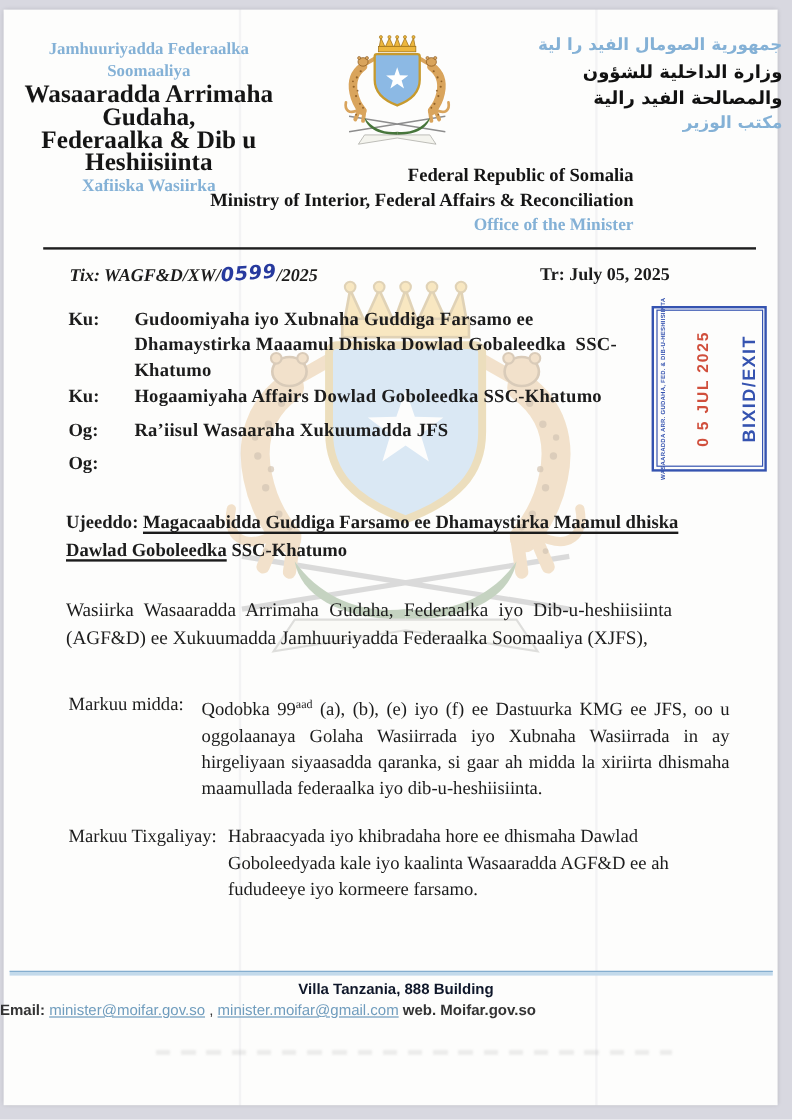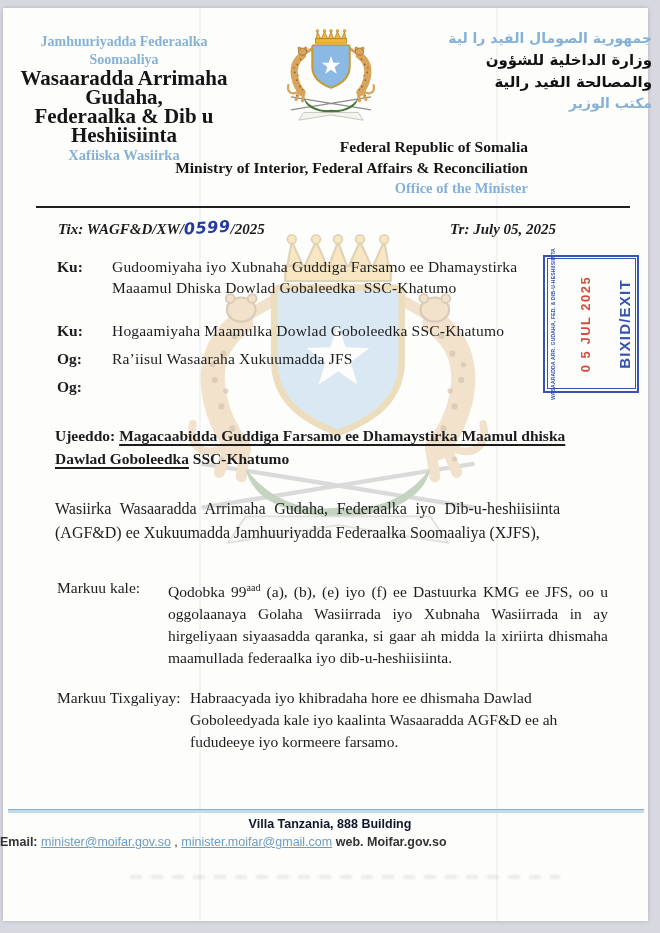--- a/index.html
+++ b/index.html
@@ -37,26 +37,26 @@
   .hdr-center{position:absolute;left:0;top:136px;width:528px;text-align:right;font-weight:bold}
   .c1,.c2{font-size:15.5px;line-height:21px;color:#151515}
   .c3{font-size:14.5px;line-height:20px;color:var(--accent-blue)}
 
   .rule{position:absolute;left:36px;top:206px;width:594px;height:2px;background:#1f1f1f}
 
   
   .ref-tix{position:absolute;left:58px;top:219px;font-weight:bold;font-style:italic;font-size:15px}
   .tix-number{font-family:"DejaVu Sans",sans-serif;font-style:italic;font-weight:bold;font-size:16px;
     color:var(--ink-blue);display:inline-block;transform:rotate(-4deg) translateY(-1px);letter-spacing:.5px}
-  .ref-tr{position:absolute;left:450px;top:221px;font-weight:bold;font-style:italic;font-size:15px}
+  .ref-tr{position:absolute;left:450px;top:221px;font-weight:bold;font-size:15px}
 
   
   .rec{position:absolute;left:57px;display:flex}
   .rec .lbl{width:55px;flex:none;font-weight:bold;font-size:15.5px;line-height:21px}
-  .rec .txt{width:420px;font-weight:normal;font-size:15.5px;line-height:21px;letter-spacing:.2px}
+  .rec .txt{width:420px;font-weight:bold;font-size:15.5px;line-height:21px;letter-spacing:.2px}
   .rec1{top:256px}.rec2{top:320px}.rec3{top:348px}.rec4{top:376px}
 
   
   .stamp-wrap{position:absolute;left:545px;top:257px;width:92px;height:134px}
   .stamp{position:absolute;left:50%;top:50%;width:134px;height:92px;
     transform:translate(-50%,-50%) rotate(-90deg);
     border:2.5px solid var(--stamp-blue);mix-blend-mode:multiply;opacity:.95}
   .stamp-in{position:absolute;inset:1.5px;border:1px solid var(--stamp-blue);
     display:flex;flex-direction:column;align-items:center;justify-content:space-between;
     padding:2px 2px;font-family:"Liberation Sans",sans-serif}
@@ -170,21 +170,21 @@
 
 <div class="ref-tix"><span>Tix: WAGF&amp;D/XW/</span><span class="tix-number">0599</span><span>/2025</span></div>
 <div class="ref-tr">Tr: July 05, 2025</div>
 
 <div class="rec rec1">
   <div class="lbl">Ku:</div>
   <div class="txt">Gudoomiyaha iyo Xubnaha Guddiga Farsamo ee Dhamaystirka Maaamul Dhiska Dowlad Gobaleedka &nbsp;SSC-Khatumo</div>
 </div>
 <div class="rec rec2">
   <div class="lbl">Ku:</div>
-  <div class="txt">Hogaamiyaha Maamulka Dowlad Goboleedka SSC-Khatumo</div>
+  <div class="txt">Hogaamiyaha Affairs Dowlad Goboleedka SSC-Khatumo</div>
 </div>
 <div class="rec rec3">
   <div class="lbl">Og:</div>
   <div class="txt">Ra’iisul Wasaaraha Xukuumadda JFS</div>
 </div>
 <div class="rec rec4">
   <div class="lbl">Og:</div>
 </div>
 
 <div class="stamp-wrap">
@@ -194,21 +194,21 @@
       <div class="st-date">0 5 JUL 2025</div>
       <div class="st-main">BIXID/EXIT</div>
     </div>
   </div>
 </div>
 
 <div class="subject"><span>Ujeeddo:</span> <span class="subj-underlined">Magacaabidda Guddiga Farsamo ee Dhamaystirka Maamul dhiska Dawlad Goboleedka</span> <span>SSC-Khatumo</span></div>
 
 <div class="intro">Wasiirka Wasaaradda Arrimaha Gudaha, Federaalka iyo Dib-u-heshiisiinta (AGF&amp;D) ee Xukuumadda Jamhuuriyadda Federaalka Soomaaliya (XJFS),</div>
 
-<div class="cl-label cl1-label">Markuu kale:</div>
+<div class="cl-label cl1-label">Markuu midda:</div>
 <div class="cl1-text"><span>Qodobka 99</span><sup>aad</sup><span> (a), (b), (e) iyo (f) ee Dastuurka KMG ee JFS, oo u oggolaanaya Golaha Wasiirrada iyo Xubnaha Wasiirrada in ay hirgeliyaan siyaasadda qaranka, si gaar ah midda la xiriirta dhismaha maamullada federaalka iyo dib-u-heshiisiinta.</span></div>
 
 <div class="cl-label cl2-label">Markuu Tixgaliyay:</div>
 <div class="cl2-text">Habraacyada iyo khibradaha hore ee dhismaha Dawlad Goboleedyada kale iyo kaalinta Wasaaradda AGF&amp;D ee ah fududeeye iyo kormeere farsamo.</div>
 
 <div class="foot-rule"></div>
 <div class="foot-address">Villa Tanzania, 888 Building</div>
 <div class="foot-contact"><span class="foot-bold">Email:</span> <span class="email-link">minister@moifar.gov.so</span> <span>,</span> <span class="email-link">minister.moifar@gmail.com</span> <span class="foot-bold">web. Moifar.gov.so</span></div>
 
 <div class="smudge"></div>

